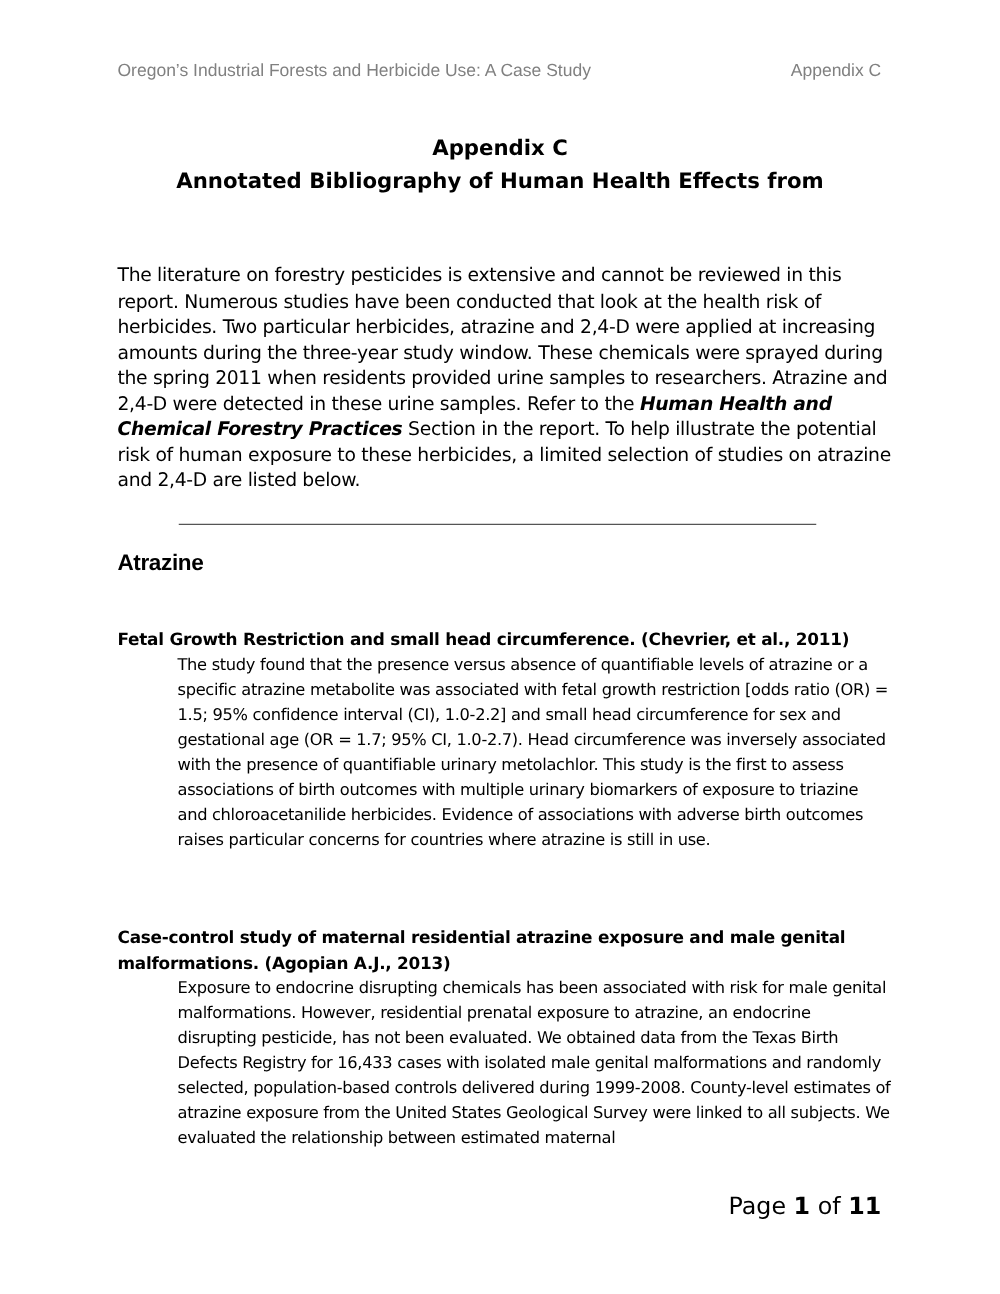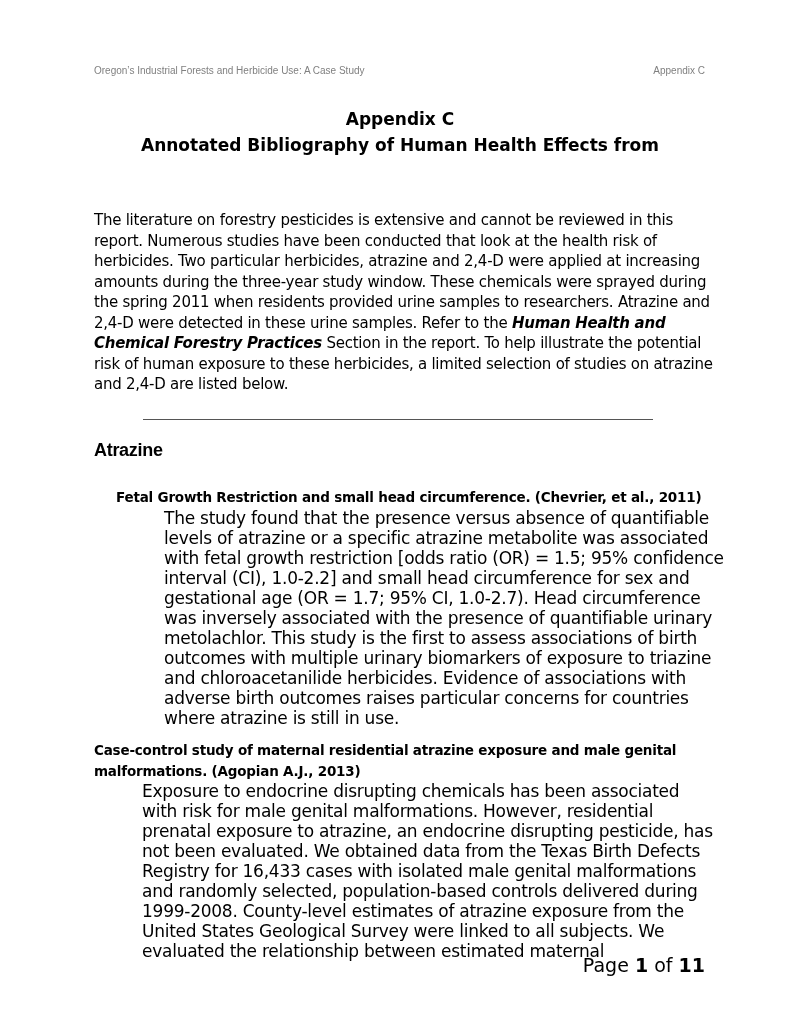--- a/index.html
+++ b/index.html
@@ -1,31 +1,31 @@
 <!DOCTYPE html>
 <html><head>
 <meta charset="utf-8">
 <style>
   html, body { margin: 0; padding: 0; background: #ffffff; }
   body { width: 800px; height: 1035px; position: relative; overflow: hidden; color: #000; }
-  .hdr { position: absolute; top: 48px; font-family: "Liberation Sans", sans-serif; font-size: 10px; color: #808080; margin-top: 17px; }
+  .hdr { position: absolute; top: 48px; font-family: "Liberation Sans", sans-serif; font-size: 14px; color: #808080; }
   .hdr-left { left: 94px; }
   .hdr-right { right: 95px; }
   .title { position: absolute; top: 106px; left: 0; width: 800px; text-align: center;
            font-family: "DejaVu Sans", sans-serif; font-weight: bold; font-size: 17px; line-height: 26px; }
   .intro { position: absolute; top: 210px; left: 94px; width: 620px;
            font-family: "DejaVu Sans", sans-serif; font-size: 15px; line-height: 20.5px; letter-spacing: -0.25px; }
   .intro b i { font-weight: bold; font-style: italic; }
   .rule { position: absolute; top: 419px; left: 143px; width: 510px; height: 0; border-top: 1px solid #555; }
   .section-heading { position: absolute; top: 440px; left: 94px; font-family: Liberation Sans, sans-serif;
            font-weight: bold; font-size: 18px; letter-spacing: -0.3px; }
   .entry { position: absolute; left: 94px; width: 620px; }
   .entry-title { font-family: "DejaVu Sans", sans-serif; font-weight: bold; font-size: 13.5px; line-height: 20.5px; letter-spacing: -0.2px; }
-  .entry-body { margin-left: 48px; font-family: "DejaVu Sans", sans-serif; font-size: 17px; line-height: 20px; letter-spacing: -0.25px; }
-  .entry1 { top: 487px; margin-left: 22px; }
+  .entry-body { margin-left: 48px; font-family: "DejaVu Sans", sans-serif; font-size: 13px; line-height: 20px; letter-spacing: -0.25px; }
+  .entry1 { top: 502px; }
   .entry2 { top: 740px; }
   .page-num { position: absolute; top: 954px; right: 95px; font-family: "DejaVu Sans", sans-serif; font-size: 19px; }
   .page-num b { font-weight: bold; }
 </style>
 </head>
 <body>
 
 <div class="hdr hdr-left">Oregon’s Industrial Forests and Herbicide Use: A Case Study</div>
 <div class="hdr hdr-right">Appendix C</div>
 

